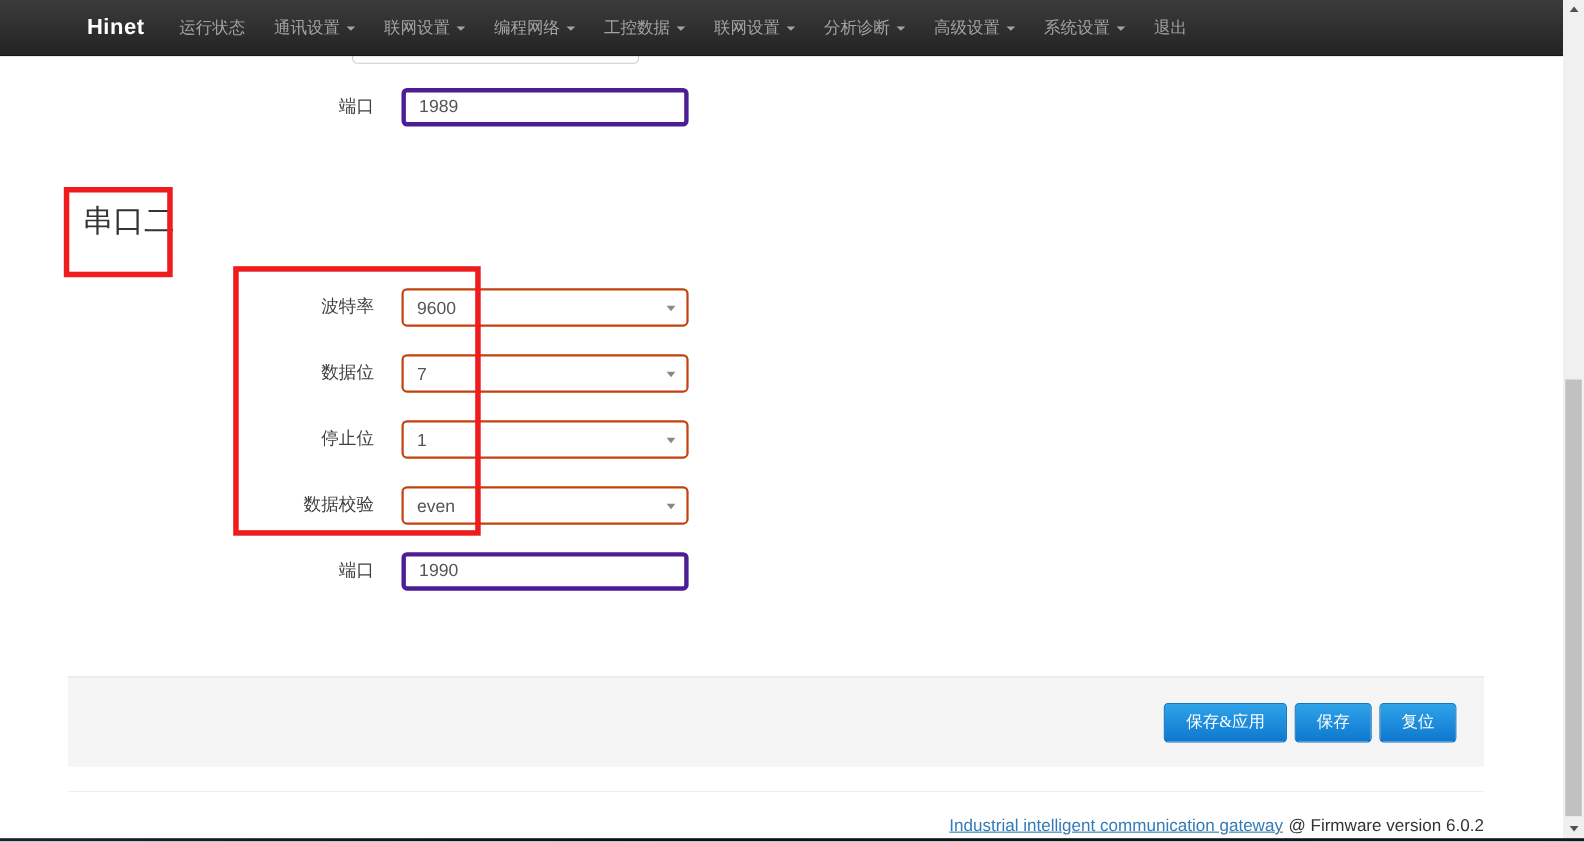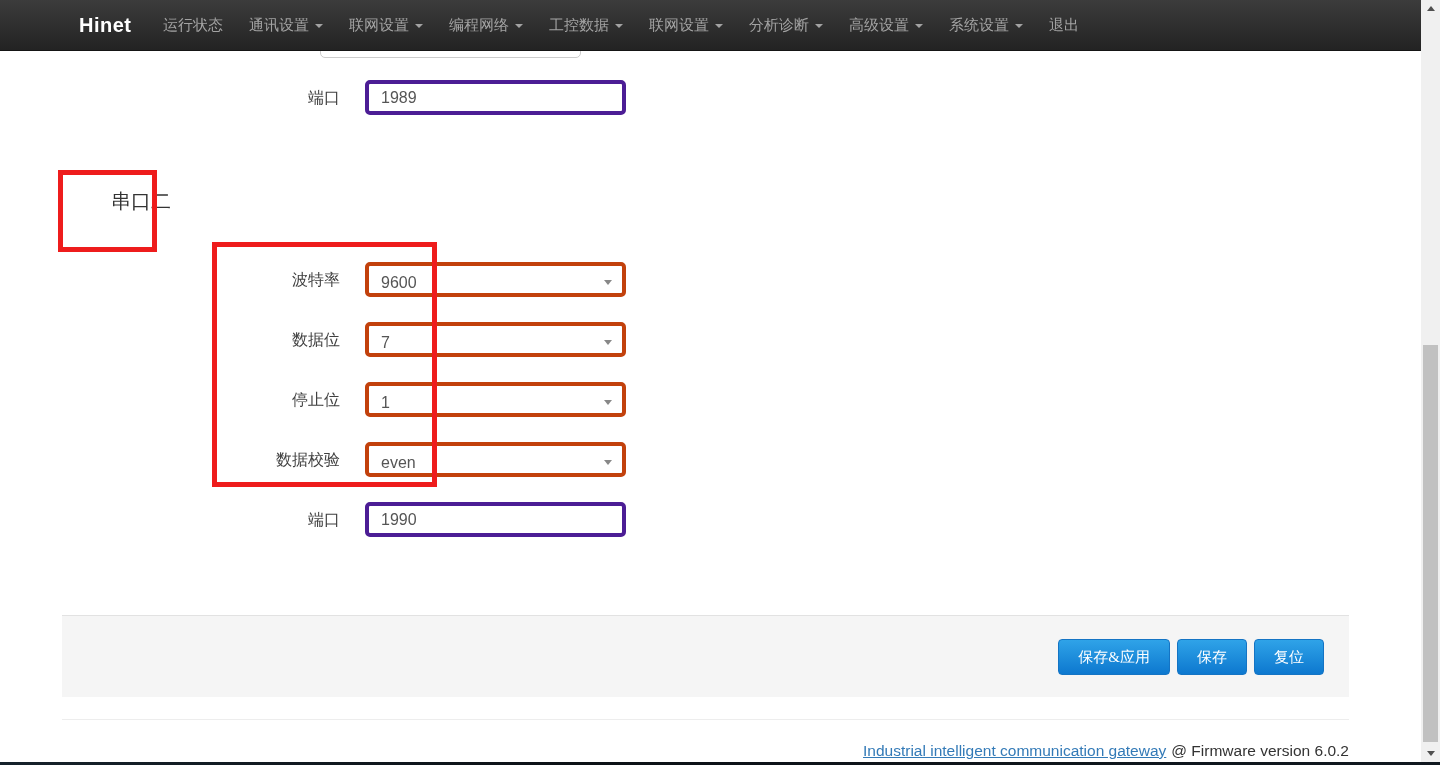--- a/index.html
+++ b/index.html
@@ -21,30 +21,30 @@
 
   
   .row { position:absolute; left:0; width:1149px; height:35px;margin-left:45px; }
   .f-label { position:absolute; left:130px; width:165px; text-align:right;
              line-height:35px; font-size:16px; color:#404040; }
   .f-input { position:absolute; left:320px; width:261px; height:35px;
              border:4px solid #4c1d95; border-radius:5px; background:#fff;
              font-size:16px; color:#555; padding:0 12px;
              font-family:"Liberation Sans","DejaVu Sans",sans-serif; outline:none; }
   .f-select { position:absolute; left:320px; width:261px; height:35px;
-              border:4px solid #c2410c; border-radius:5px; background:#fff;
+              border:2px solid #c2410c; border-radius:5px; background:#fff;
               font-size:16px; color:#555; line-height:33px; padding:0 12px;
               cursor:pointer; }
   .sel-caret { position:absolute; right:10px; top:14px; width:0; height:0;
                border-left:4px solid transparent; border-right:4px solid transparent;
                border-top:5px solid #888; }
   .cutoff-input { position:absolute; left:320px; top:23px; width:261px; height:35px;
                   border:1px solid #ccc; border-radius:5px; background:#fff; z-index:1; }
-  .section-title { position:absolute; left:75px; top:184px; font-size:20px;
-                   color:#333; line-height:34px;margin-left:36px; }
+  .section-title { position:absolute; left:75px; top:184px; font-size:28px;
+                   color:#333; line-height:34px; }
 
   
   .red-box { position:absolute; border:5px solid #ee1c1c; background:transparent;
              z-index:6; pointer-events:none; }
   .red-box-1 { left:58px;  top:170px; width:99px;  height:82px; }
   .red-box-2 { left:212px; top:242px; width:225px; height:245px; }
 
   
   .action-bar { position:absolute; left:62px; top:615px; width:1287px; height:82px;
                 background:#f5f5f5; border-top:1px solid #e2e2e2;

